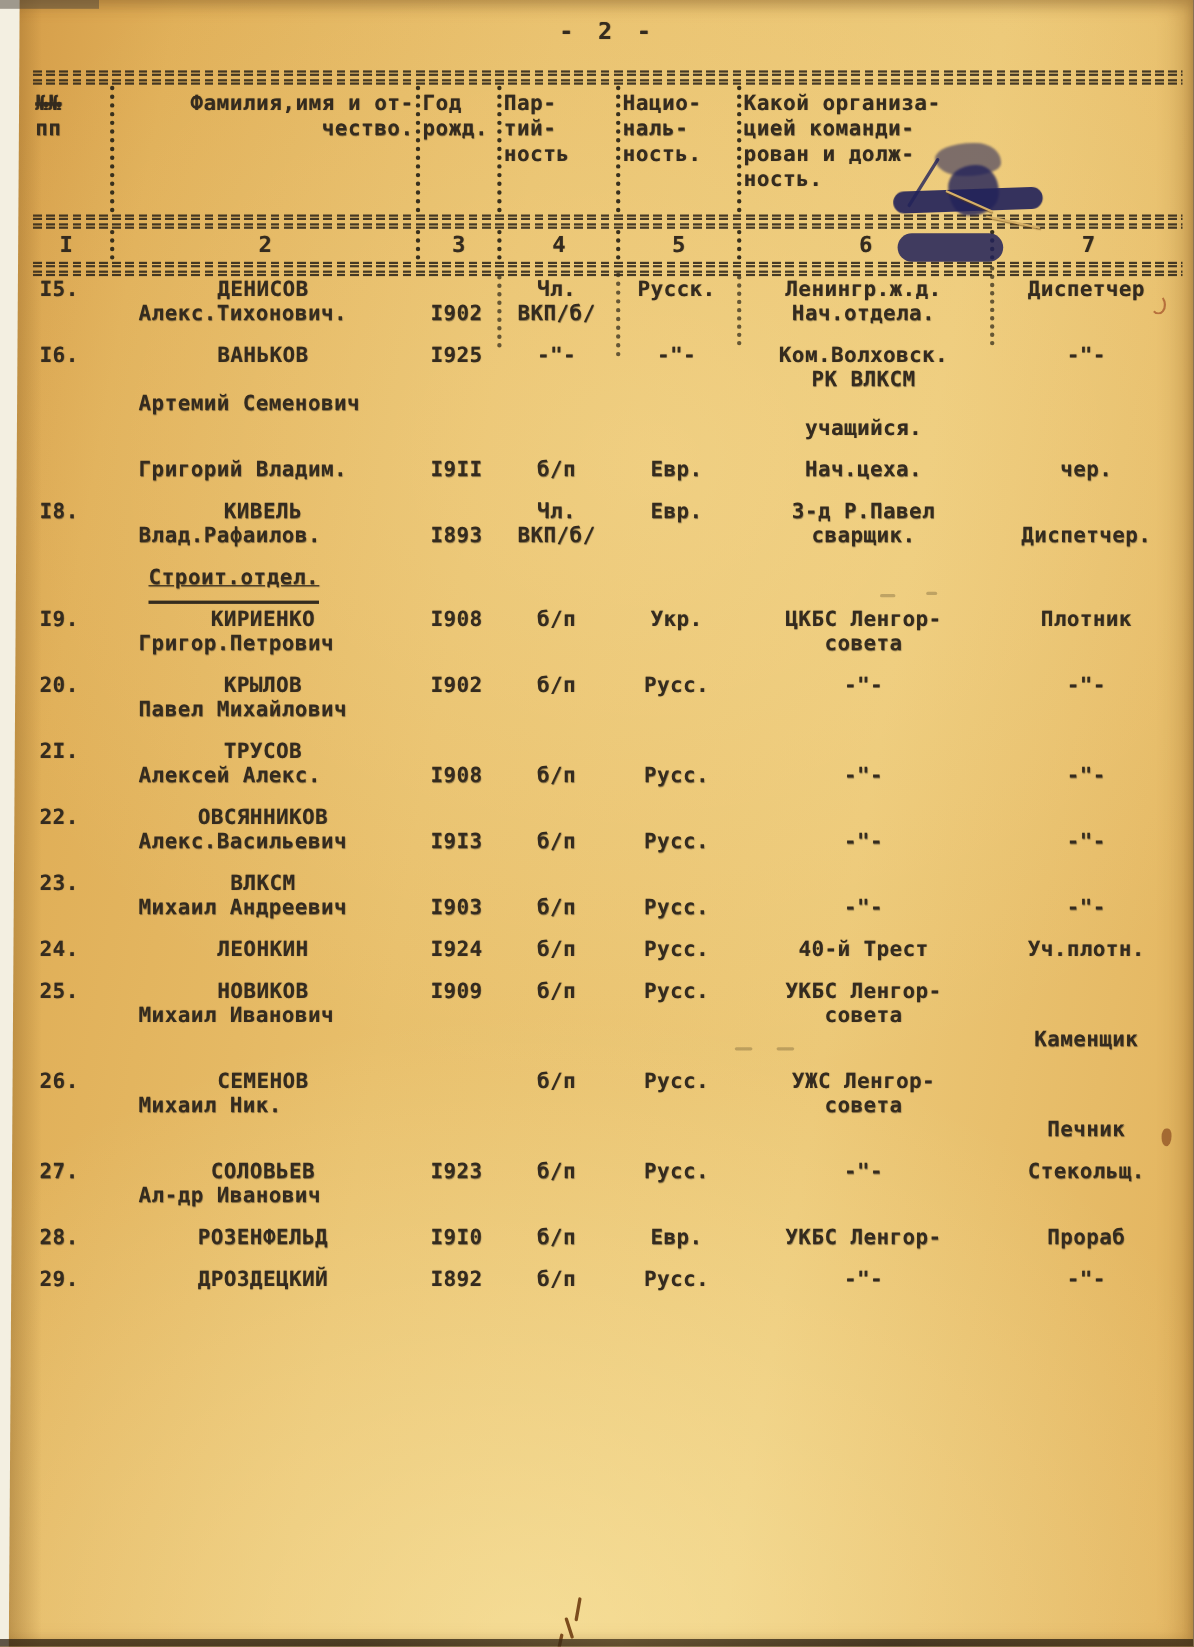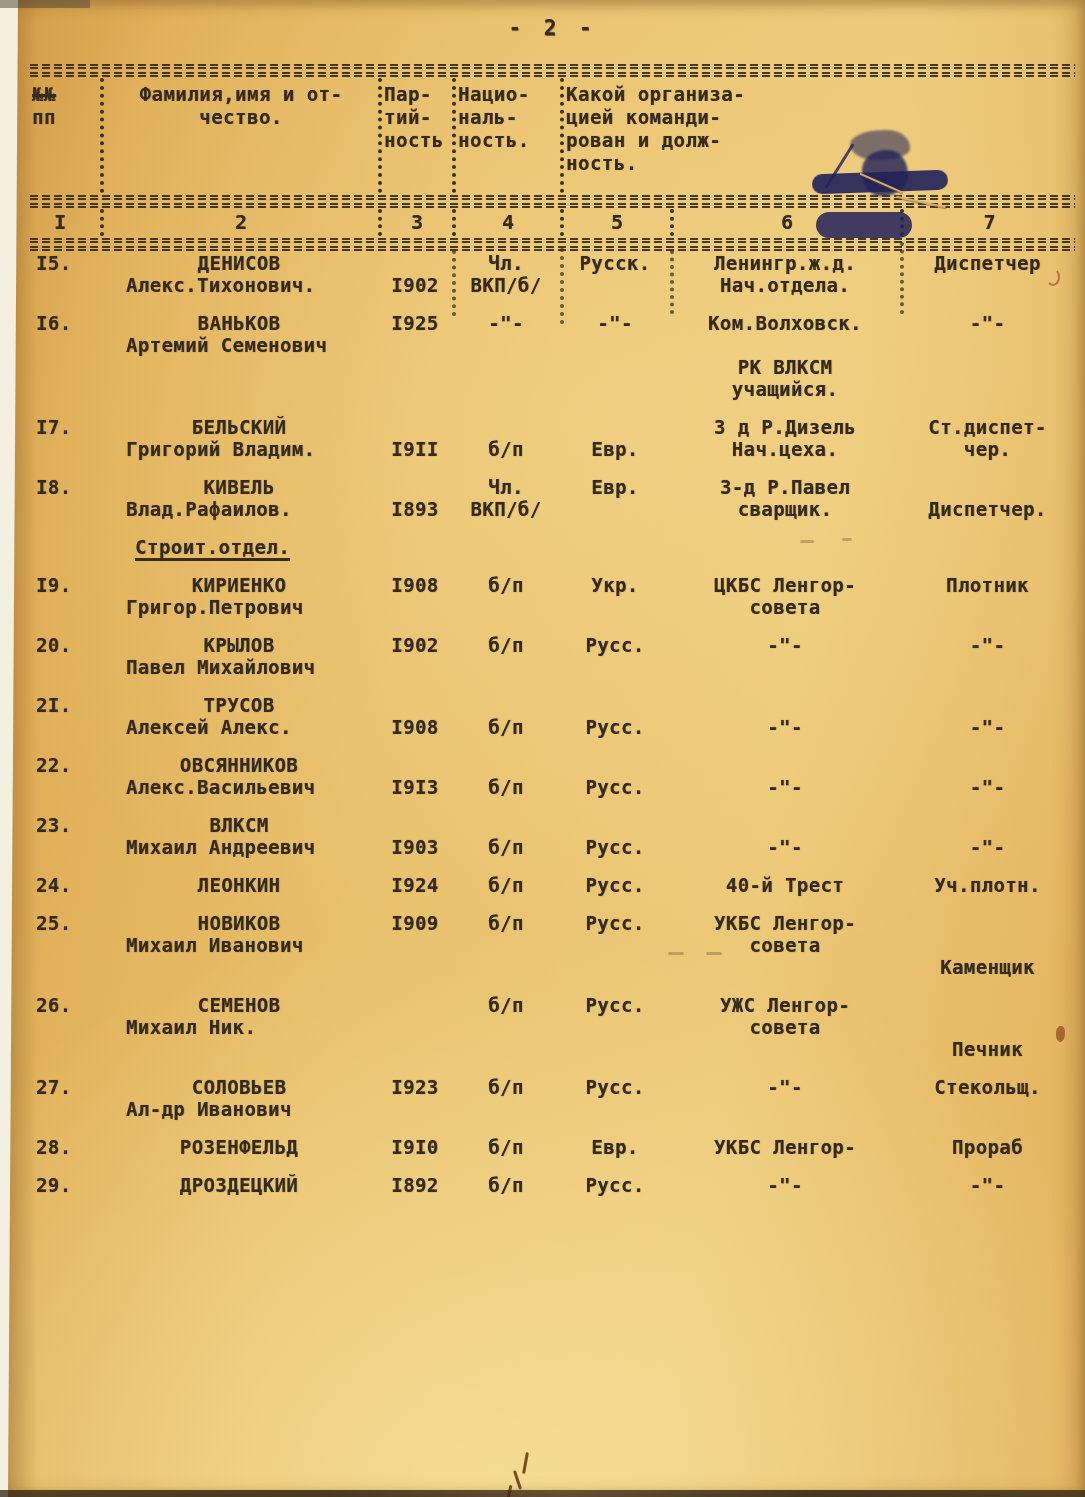--- a/index.html
+++ b/index.html
@@ -32,40 +32,40 @@
       repeating-linear-gradient(90deg,#2e261a 0 8px,transparent 8px 12px),
       repeating-linear-gradient(90deg,#2e261a 0 8px,transparent 8px 12px),
       repeating-linear-gradient(90deg,#2e261a 0 8px,transparent 8px 12px);
     background-size:100% 2px;background-repeat:repeat-x;
     background-position:0 2px,0 5px,0 10px,0 13px;}
   .grid{display:grid;grid-template-columns:70px 278px 74px 108px 110px 230px 175px;}
   .thead .hcell{padding:5px 2px 8px;min-height:102px;}
   .thead .hcell:nth-child(n+2){border-left:4px dotted #38301d;}
   .hline{display:block;line-height:23px;font-size:19px;font-weight:bold;letter-spacing:.5px;white-space:nowrap;
     text-shadow:0.4px 0.4px 0.7px rgba(46,36,24,.6);}
-  .hc0{padding-left:10px}.hc1 .hline{text-align:center}
+  .hc0{padding-left:10px}.hc1 .hline{text-align:right}
   .hc2{padding-left:8px}.hc3{padding-left:10px}.hc4{padding-left:12px}
   .hc5{padding-left:14px}.hc6{padding-left:20px}
   .struck{text-decoration:line-through;text-decoration-thickness:3px;}
   .numrow .ncell{line-height:27px;font-size:20px;font-weight:bold;text-align:center;
     text-shadow:0.4px 0.4px 0.7px rgba(46,36,24,.6);}
   .numrow .ncell:nth-child(n+2){border-left:4px dotted #38301d;}
   .numrow .ncell:first-child{text-align:left;padding-left:24px;}
   .rows{}
   .rowblock{margin-bottom:16px;}
   .cell{line-height:22px;font-size:19px;font-weight:bold;letter-spacing:.4px;min-height:22px;white-space:nowrap;
     text-shadow:0.4px 0.4px 0.8px rgba(46,36,24,.55);}
   .c1{padding-left:6px;}
   .c2a{text-align:center;}
   .c2b{padding-left:26px;}
   .c3,.c4,.c5,.c6,.c7{text-align:center;}
   .section{margin:4px 0 16px 105px;}
   .section-label{font-size:19px;font-weight:bold;letter-spacing:.5px;
-    border-bottom:3px solid #352c1e;padding-bottom:0;
-    text-shadow:0.4px 0.4px 0.8px rgba(46,36,24,.55);}
+    border-bottom:3px solid #352c1e;padding-bottom:10px;
+    text-shadow:0.4px 0.4px 0.8px rgba(46,36,24,.55);text-decoration:underline;}
   
   .stub{position:absolute;width:0;border-left:4px dotted #38301d;opacity:.75;z-index:2;}
   .stub1{left:452px;top:250px;height:66px;}
   .stub2{left:560px;top:248px;height:76px;}
   .stub3{left:670px;top:250px;height:64px;}
   .stub4{left:900px;top:242px;height:72px;}
   
   .blot{position:absolute;background:#22225a;z-index:3;}
   .blot-a{left:812px;top:172px;width:136px;height:20px;border-radius:10px;transform:rotate(-2deg);opacity:.9;filter:blur(.6px);}
   .blot-b{left:816px;top:212px;width:96px;height:26px;border-radius:14px;opacity:.85;filter:blur(.7px);}
@@ -103,20 +103,24 @@
     <div class="dline"></div>
     <div class="grid thead" id="thead">
         <div class="hcell hc0">
           <span class="hline struck">№№</span>
           <span class="hline">пп</span>
         </div>
         <div class="hcell hc1">
           <span class="hline">Фамилия,имя и от-</span>
           <span class="hline">чество.</span>
         </div>
+        <div class="hcell hc2">
+          <span class="hline">Год</span>
+          <span class="hline">рожд.</span>
+        </div>
         <div class="hcell hc3">
           <span class="hline">Пар-</span>
           <span class="hline">тий-</span>
           <span class="hline">ность</span>
         </div>
         <div class="hcell hc4">
           <span class="hline">Нацио-</span>
           <span class="hline">наль-</span>
           <span class="hline">ность.</span>
         </div>
@@ -164,56 +168,47 @@
             <div class="cell c1">I6.</div>
             <div class="cell c2 c2a">ВАНЬКОВ</div>
             <div class="cell c3">I925</div>
             <div class="cell c4">-"-</div>
             <div class="cell c5">-"-</div>
             <div class="cell c6">Ком.Волховск.</div>
             <div class="cell c7">-"-</div>
           </div>
           <div class="grid rline">
             <div class="cell c1"></div>
+            <div class="cell c2 c2b"></div>
+            <div class="cell c3"></div>
+            <div class="cell c4"></div>
+            <div class="cell c5"></div>
+            <div class="cell c6">РК ВЛКСМ</div>
+            <div class="cell c7"></div>
+          </div>
+          <div class="grid rline">
+            <div class="cell c1"></div>
             <div class="cell c2 c2b">Артемий Семенович</div>
             <div class="cell c3"></div>
             <div class="cell c4"></div>
             <div class="cell c5"></div>
             <div class="cell c6"></div>
             <div class="cell c7"></div>
           </div>
           <div class="grid rline">
             <div class="cell c1"></div>
             <div class="cell c2 c2b"></div>
             <div class="cell c3"></div>
             <div class="cell c4"></div>
             <div class="cell c5"></div>
-            <div class="cell c6">РК ВЛКСМ</div>
-            <div class="cell c7"></div>
-          </div>
-          <div class="grid rline">
-            <div class="cell c1"></div>
-            <div class="cell c2 c2b"></div>
-            <div class="cell c3"></div>
-            <div class="cell c4"></div>
-            <div class="cell c5"></div>
             <div class="cell c6">учащийся.</div>
             <div class="cell c7"></div>
           </div>
         </div>
         <div class="rowblock">
-          <div class="grid rline">
-            <div class="cell c1">I7.</div>
-            <div class="cell c2 c2a">БЕЛЬСКИЙ</div>
-            <div class="cell c3"></div>
-            <div class="cell c4"></div>
-            <div class="cell c5"></div>
-            <div class="cell c6">З д Р.Дизель</div>
-            <div class="cell c7">Ст.диспет-</div>
-          </div>
           <div class="grid rline">
             <div class="cell c1"></div>
             <div class="cell c2 c2b">Григорий Владим.</div>
             <div class="cell c3">I9II</div>
             <div class="cell c4">б/п</div>
             <div class="cell c5">Евр.</div>
             <div class="cell c6">Нач.цеха.</div>
             <div class="cell c7">чер.</div>
           </div>
         </div>

